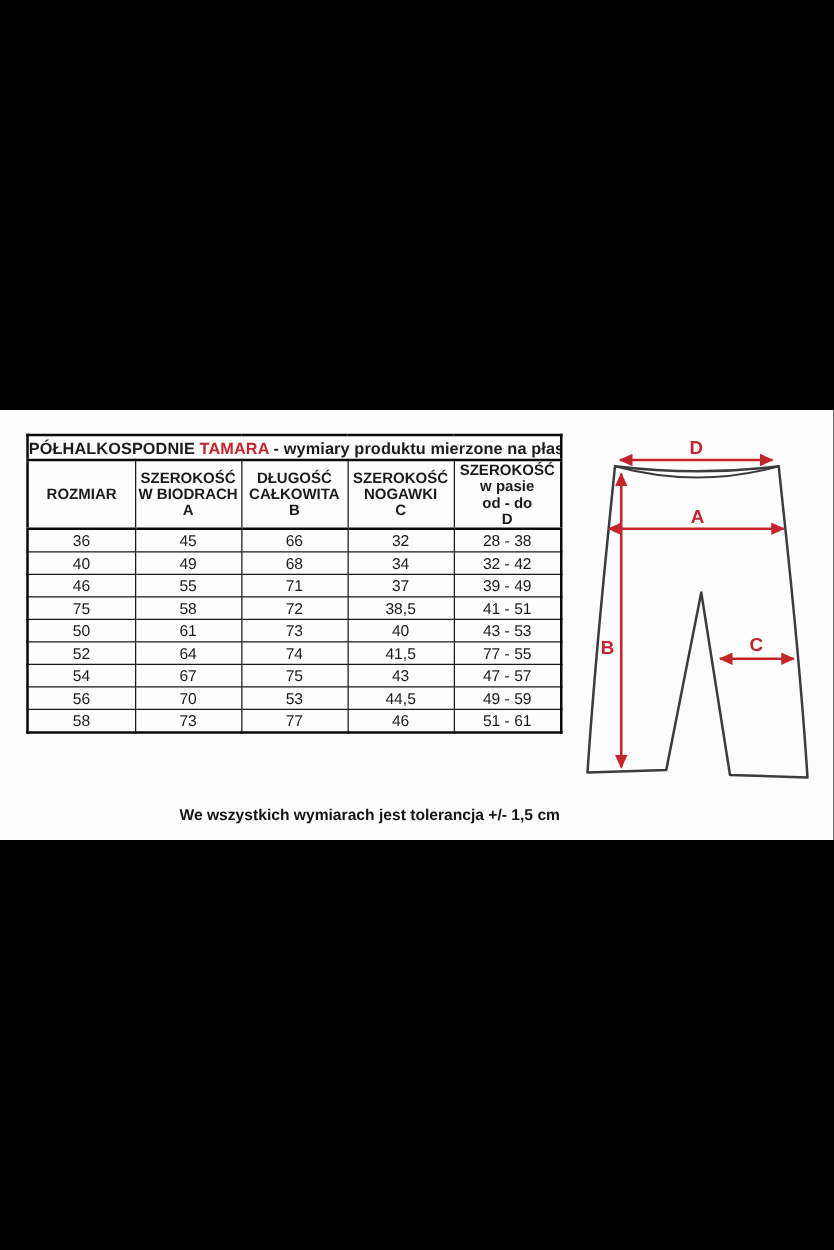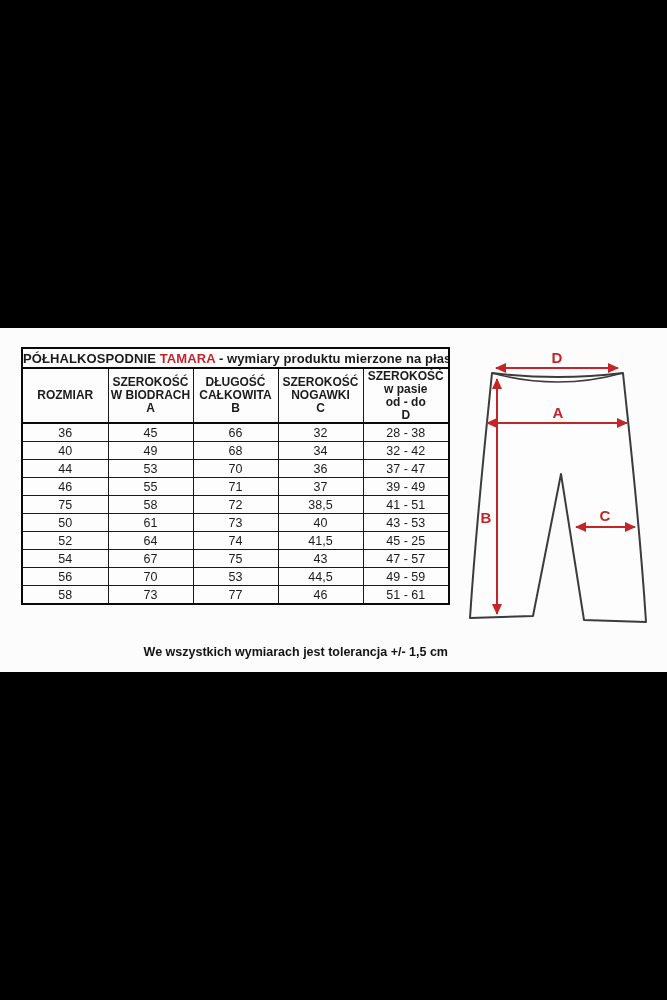--- a/index.html
+++ b/index.html
@@ -99,27 +99,20 @@
           <td>28 - 38</td>
         </tr>
         <tr class="data-row">
           <td>40</td>
           <td>49</td>
           <td>68</td>
           <td>34</td>
           <td>32 - 42</td>
         </tr>
         <tr class="data-row">
-          <td>44</td>
-          <td>53</td>
-          <td>70</td>
-          <td>36</td>
-          <td>37 - 47</td>
-        </tr>
-        <tr class="data-row">
           <td>46</td>
           <td>55</td>
           <td>71</td>
           <td>37</td>
           <td>39 - 49</td>
         </tr>
         <tr class="data-row">
           <td>75</td>
           <td>58</td>
           <td>72</td>
@@ -131,21 +124,21 @@
           <td>61</td>
           <td>73</td>
           <td>40</td>
           <td>43 - 53</td>
         </tr>
         <tr class="data-row">
           <td>52</td>
           <td>64</td>
           <td>74</td>
           <td>41,5</td>
-          <td>45 - 25</td>
+          <td>77 - 55</td>
         </tr>
         <tr class="data-row">
           <td>54</td>
           <td>67</td>
           <td>75</td>
           <td>43</td>
           <td>47 - 57</td>
         </tr>
         <tr class="data-row">
           <td>56</td>

